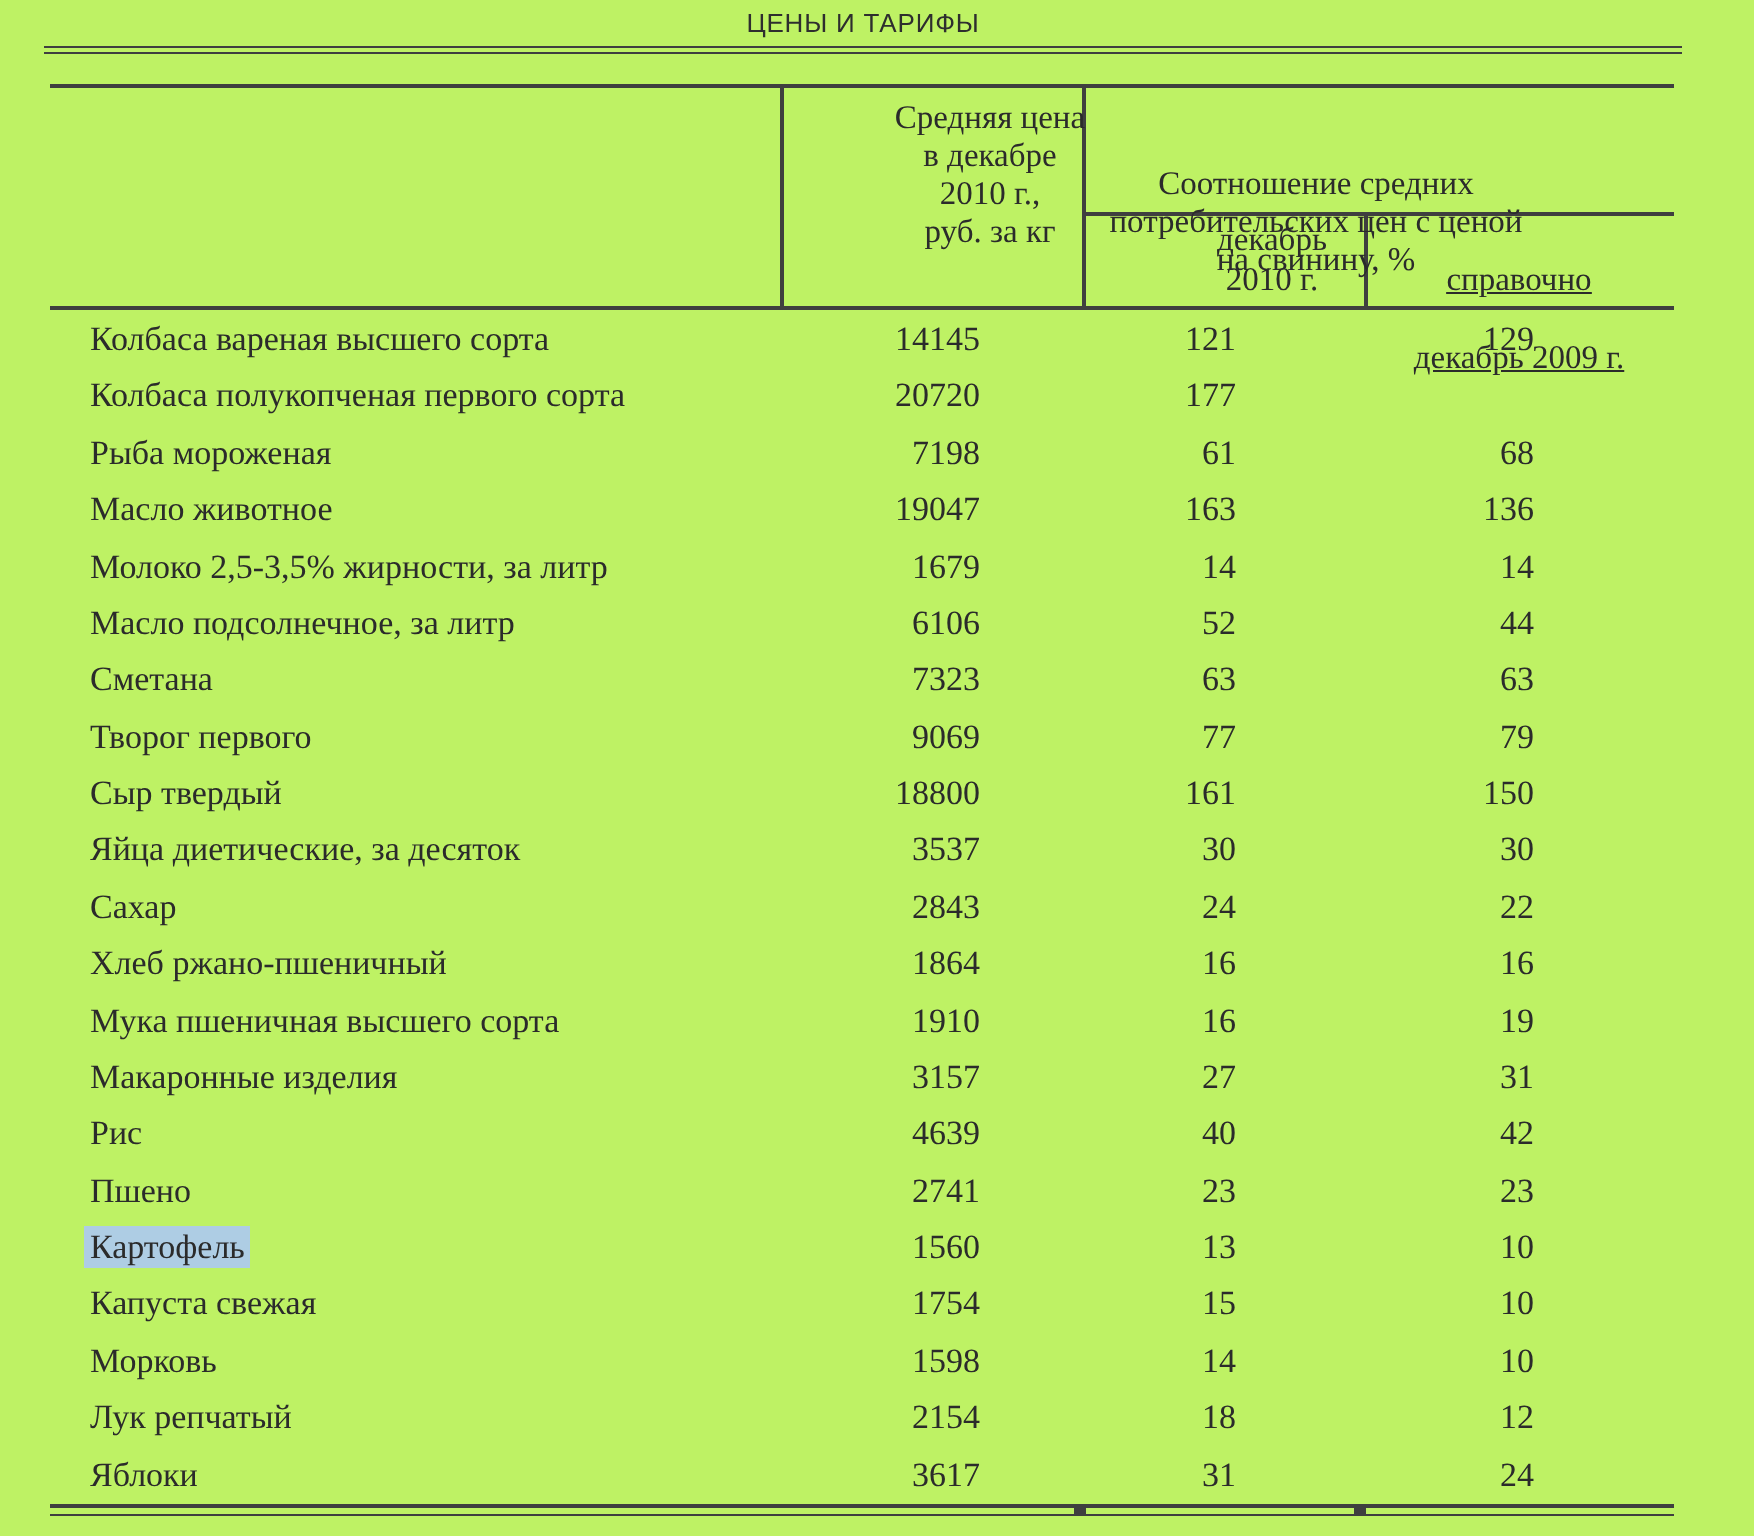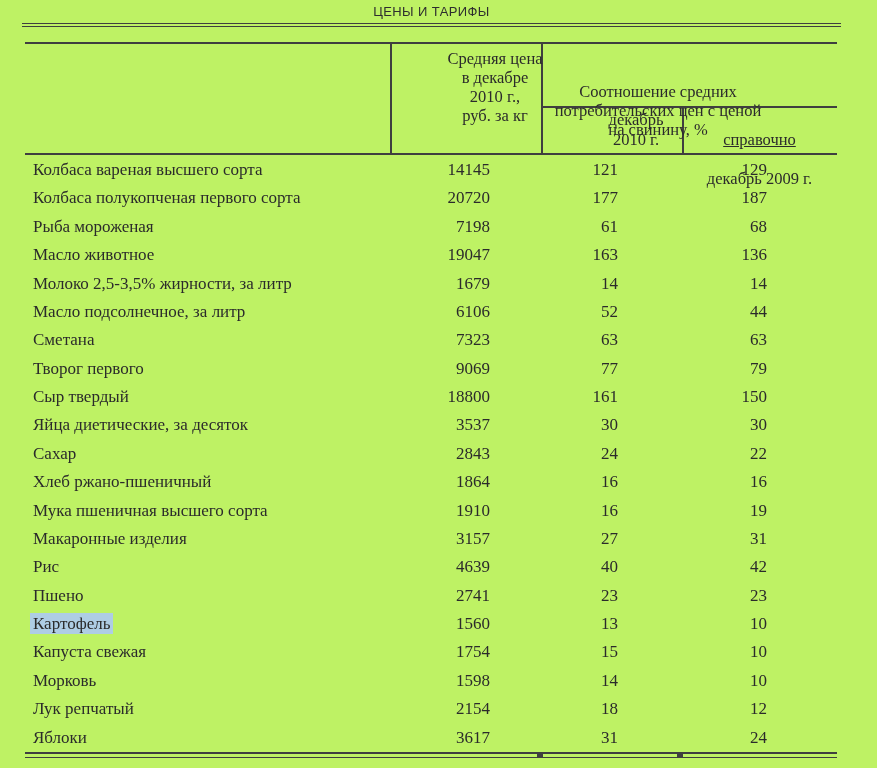--- a/index.html
+++ b/index.html
@@ -41,28 +41,28 @@
   .tick-2{left:677px;}
   
   .hdr{
     position:absolute;text-align:center;
     font-size:16.5px;line-height:19px;
     white-space:pre-line;
   }
   .hdr-price{left:392px;top:49px;width:148px;padding-left:29px;}
   .hdr-group{left:512px;top:46px;width:292px;margin-top:36px;}
   .hdr-sub1{left:543px;top:110px;width:114px;line-height:19.5px;padding-left:36px;}
-  .hdr-sub2{left:684px;top:110px;width:151px;line-height:19.5px;}
+  .hdr-sub2{left:684px;top:110px;width:151px;line-height:19.5px;text-decoration:underline;}
   .hdr-sub2 span{display:block;}
   .u{text-decoration:underline;}
   
   .tbody{position:absolute;left:25px;top:156px;width:812px;}
   .trow{position:relative;height:28.38px;font-size:17px;}
   .trow span{line-height:28.38px;white-space:nowrap;}
-  .c-name{position:absolute;left:8px;}
+  .c-name{position:absolute;left:20px;}
   .c-name .inner{padding:1px 0;}
   .c-name .inner.sel{padding:1px 3px;margin-left:-3px;}
   .c-num{position:absolute;text-align:right;}
   .c-price{left:345px;width:120px;}
   .c-r2010{left:493px;width:100px;}
   .c-r2009{left:642px;width:100px;}
 </style>
 </head>
 <body>
 
@@ -97,21 +97,20 @@
     <span class="c-name"><span class="inner">Колбаса вареная высшего сорта</span></span>
     <span class="c-num c-price">14145</span>
     <span class="c-num c-r2010">121</span>
     <span class="c-num c-r2009">129</span>
   </div>
 
   <div class="trow">
     <span class="c-name"><span class="inner">Колбаса полукопченая первого сорта</span></span>
     <span class="c-num c-price">20720</span>
     <span class="c-num c-r2010">177</span>
-    <span class="c-num c-r2009">187</span>
   </div>
 
   <div class="trow">
     <span class="c-name"><span class="inner">Рыба мороженая</span></span>
     <span class="c-num c-price">7198</span>
     <span class="c-num c-r2010">61</span>
     <span class="c-num c-r2009">68</span>
   </div>
 
   <div class="trow">

